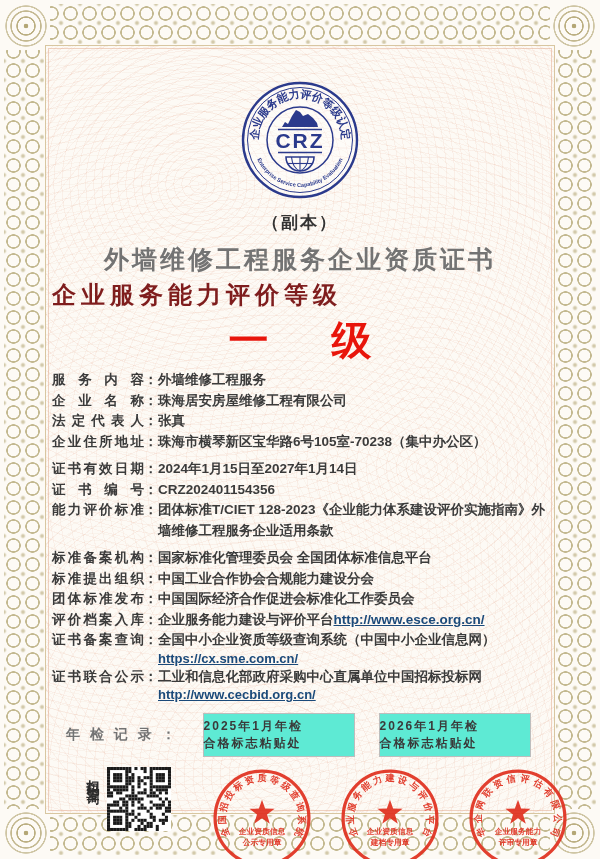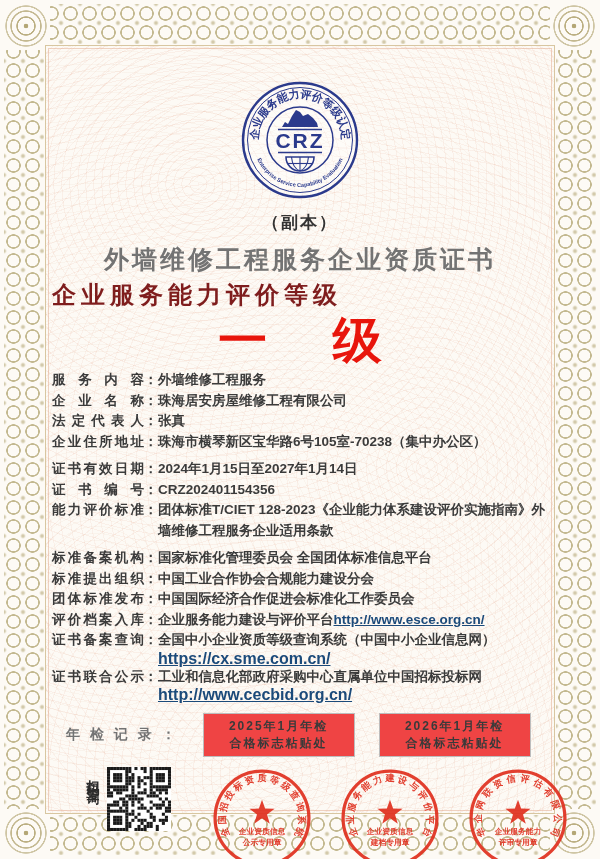--- a/index.html
+++ b/index.html
@@ -29,34 +29,34 @@
   .rosette.bl{bottom:2px;left:2px;} .rosette.br{bottom:2px;right:2px;}
   .inner-line{position:absolute;inset:45px;border:1px solid #d8c6a0;pointer-events:none;}
   .inner-line2{position:absolute;inset:48px;border:1px solid rgba(226,168,140,.5);pointer-events:none;}
 
   .content{position:absolute;left:52px;right:52px;top:46px;bottom:46px;}
 
   .logo-wrap{width:120px;margin:34px auto 0;}
   .copy-label{text-align:center;margin-top:7px;font-size:17px;letter-spacing:2px;color:#333;font-weight:bold;}
   .title1{text-align:center;margin-top:9px;font-size:25px;font-weight:bold;letter-spacing:3px;color:#737373;}
   .title2{margin-top:3px;font-size:24px;font-weight:bold;letter-spacing:5px;color:#7f1d1d;}
-  .grade{text-align:center;margin-top:8px;font-size:49px;line-height:42px;font-weight:bold;color:#e8150b;letter-spacing:26px;padding-left:26px;}
+  .grade{text-align:center;margin-top:8px;font-size:40px;line-height:42px;font-weight:bold;color:#e8150b;letter-spacing:26px;padding-left:26px;}
 
   .fields{margin-top:9px;font-size:13.5px;color:#3b3b3b;font-weight:bold;}
   .frow{display:flex;line-height:20.5px;align-items:flex-start;justify-content:center;}
   .frow.gap{margin-top:7px;}
   .flabel{flex:0 0 92px;text-align:justify;text-align-last:justify;}
   .fcolon{flex:0 0 14px;}
   .fvalue{flex:1;}
   .link{color:#1b4a7a;text-decoration:underline;cursor:pointer;}
-  .linkline{line-height:16px;font-size:16px;}
+  .linkline{line-height:16px;font-size:13px;}
 
   .inspect{display:flex;align-items:center;margin-top:10px;}
   .inspect-label{color:#737373;font-size:14px;font-weight:bold;letter-spacing:3px;margin-left:14px;}
-  .inspect-box{width:150px;margin-left:24px;background:#ef4444;border:1px solid #bdbdbd;text-align:center;padding:4px 0;color:#3a3a3a;font-weight:bold;font-size:12px;line-height:17px;letter-spacing:2px;}
+  .inspect-box{width:150px;margin-left:24px;background:#5eead4;border:1px solid #bdbdbd;padding:4px 0;color:#3a3a3a;font-weight:bold;font-size:12px;line-height:17px;letter-spacing:2px;}
 
   .footer{display:flex;margin-top:10px;align-items:flex-start;}
   .qr-block{flex:0 0 138px;padding-left:6px;}
   .qr-row{display:flex;align-items:center;justify-content:center;}
   .qr-side{writing-mode:vertical-rl;font-size:13px;font-weight:bold;letter-spacing:4px;color:#2b2b2b;margin-right:5px;height:64px;}
   .qr-cap{text-align:center;font-size:9px;font-weight:bold;color:#3b3b3b;line-height:12px;margin-top:3px;}
   .seals{flex:1;display:flex;justify-content:space-between;padding:0 2px;}
   .seal-block{width:128px;text-align:center;}
 </style>
 </head>

